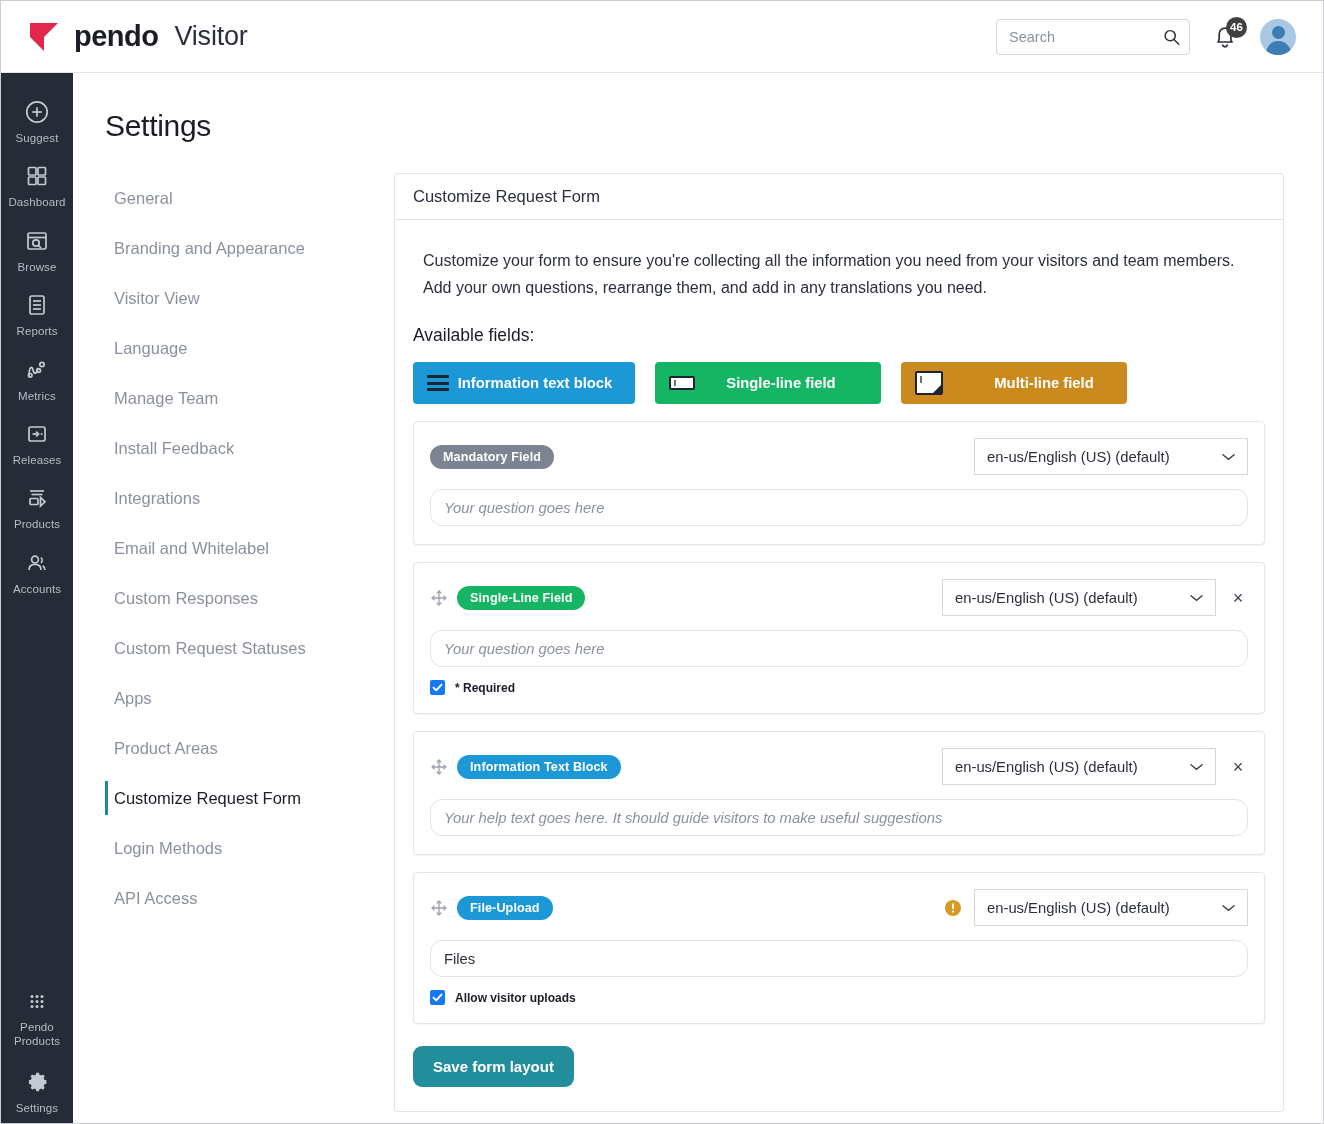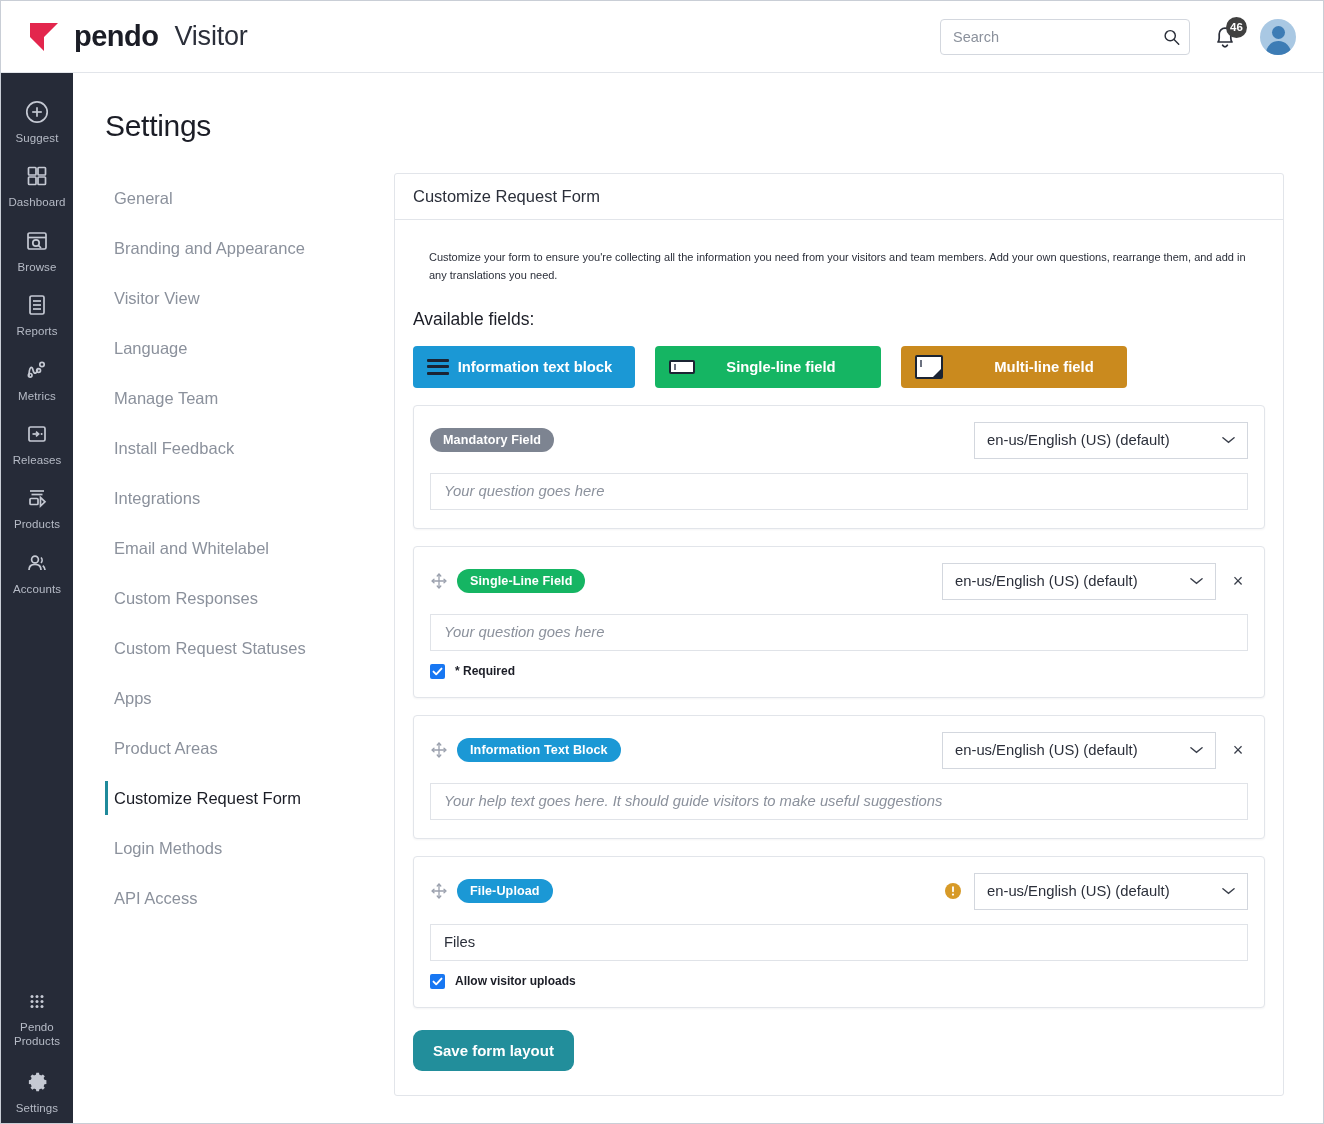--- a/index.html
+++ b/index.html
@@ -34,21 +34,21 @@
   }
   .brand-app {
     font-size: 27px; font-weight: 400; color: #2b2f3a;
     margin-left: 16px; letter-spacing: -0.2px;
   }
   .topbar-right {
     margin-left: auto; display: flex; align-items: center;
     margin-right: 27px; gap: 22px;
   }
   .search-box {
-    position: relative; width: 250px; height: 36px;
+    position: relative; width: 194px; height: 36px;
     border: 1px solid #d3d7de; border-radius: 4px;
     display: flex; align-items: center; background: #fff;
   }
   .search-box input {
     border: 0; outline: 0; background: transparent;
     font-family: "Liberation Sans", sans-serif;
     font-size: 14.5px; color: #2b2f3a;
     padding: 0 32px 0 12px; width: 100%; height: 100%;
   }
   .search-box input::placeholder { color: #8b919c; }
@@ -135,22 +135,22 @@
     border: 1px solid #e2e5ea; border-radius: 3px;
     background: #fff; margin-left: 1px;
   }
   .card-head {
     height: 46px; display: flex; align-items: center;
     padding: 0 18px; border-bottom: 1px solid #e2e5ea;
     font-size: 16.5px; color: #2b2f3a;
   }
   .card-body { padding: 20px 18px 24px 18px; }
   .desc {
-    font-size: 11px; color: #2b2f3a; line-height: 1.66;
-    margin: 8px 0 0 16px; max-width: 830px;
+    font-size: 16px; color: #2b2f3a; line-height: 1.66;
+    margin: 8px 0 0 10px; max-width: 830px;
   }
   .avail {
     font-size: 17.5px; color: #1b1d26; margin: 24px 0 16px 0;
   }
 
   
   .type-row { display: flex; gap: 20px; }
   .type-btn {
     height: 42px; border-radius: 4px; border: 0;
     display: flex; align-items: center; cursor: pointer;
@@ -214,21 +214,21 @@
     padding: 0 12px; cursor: pointer;
     font-size: 14.8px; color: #2b2f3a;
   }
   .lang-select .chev { margin-left: auto; width: 13px; height: 8px; }
   .remove-x {
     width: 20px; font-size: 18px; color: #3a3f4b; text-align: center;
     cursor: pointer; line-height: 1; font-weight: 400;
   }
   .q-input {
     width: 100%; height: 37px; margin-top: 14px;
-    border: 1px solid #e0e3e8; border-radius: 0;
+    border: 1px solid #e0e3e8; border-radius: 12px;
     background: #fff; display: flex; align-items: center;
     padding: 0 13px; font-size: 14.8px;
   }
   .q-input .ph { color: #8b919c; font-style: italic; }
   .q-input .val { color: #2b2f3a; }
   .chk-row { display: flex; align-items: center; margin-top: 13px; }
   .chk {
     width: 15px; height: 15px; border-radius: 2px; background: #1877f2;
     display: flex; align-items: center; justify-content: center; flex: none;
     cursor: pointer;

